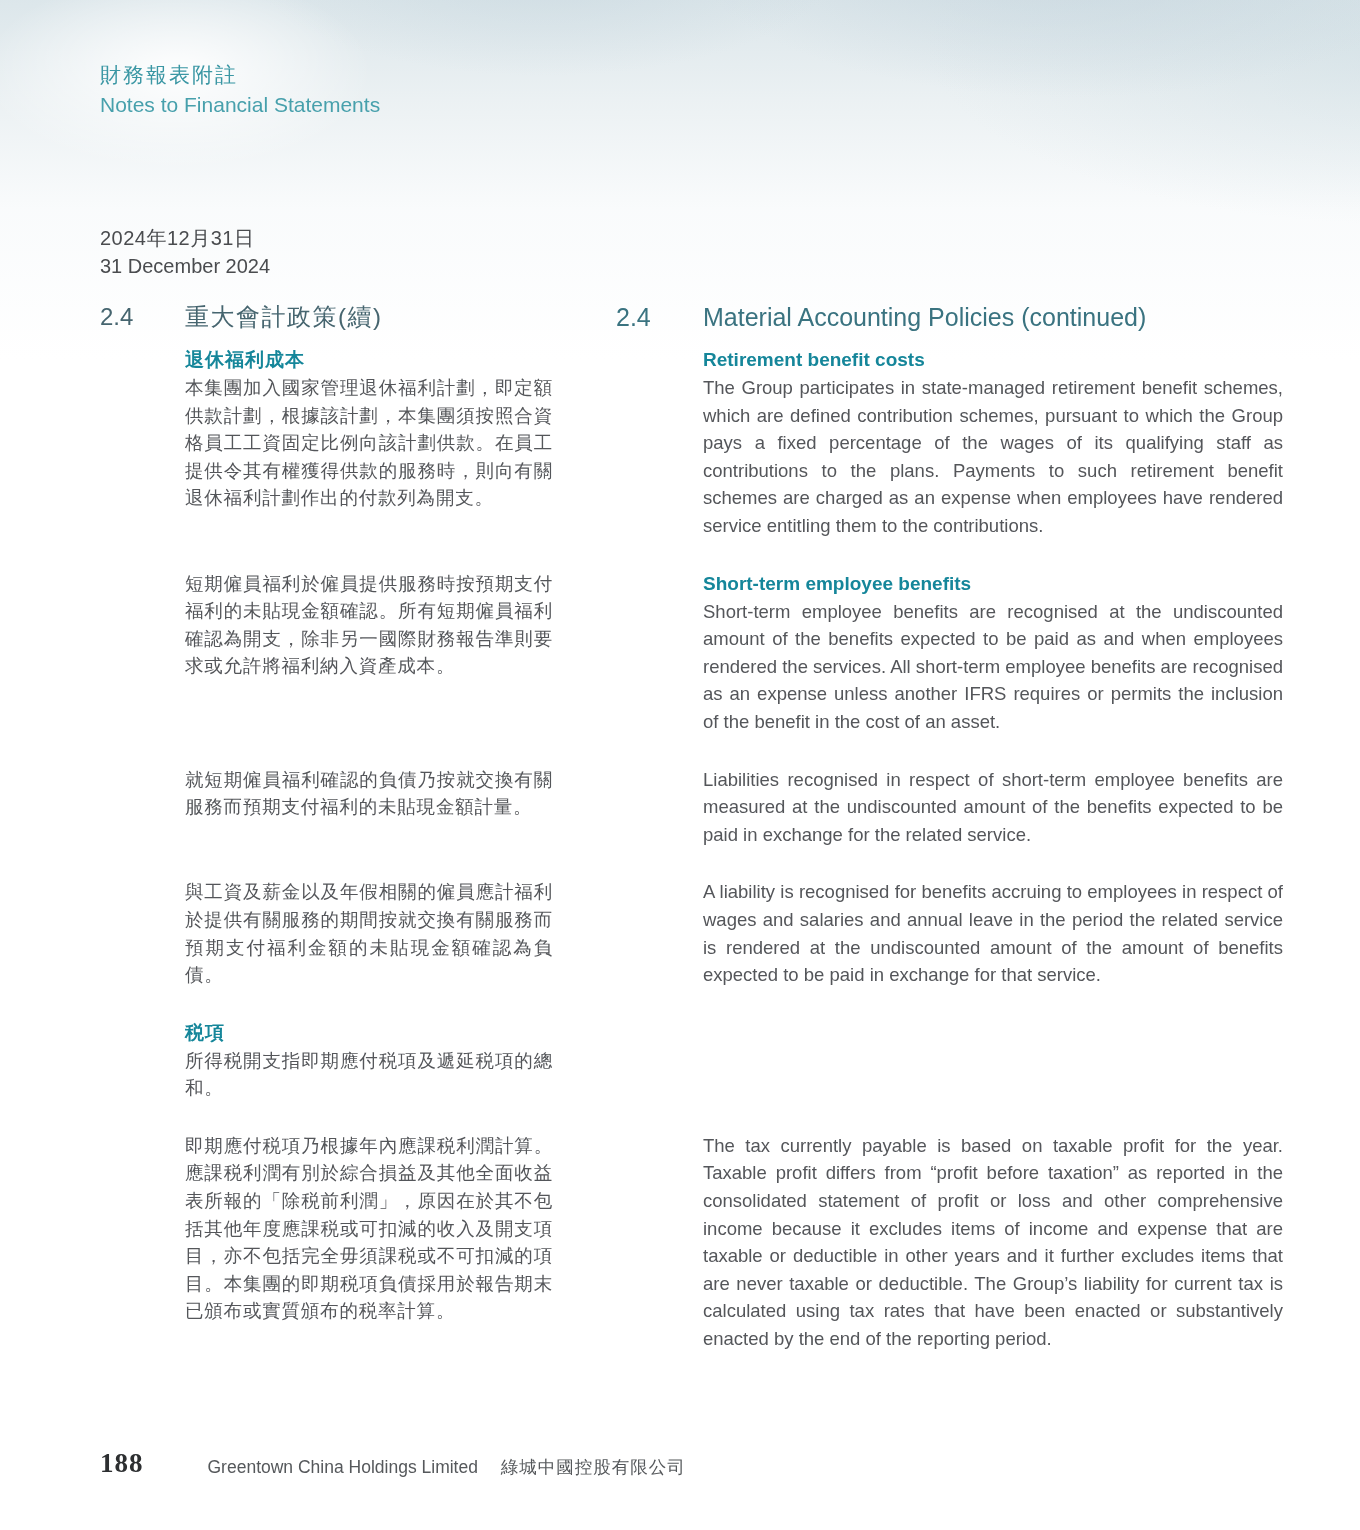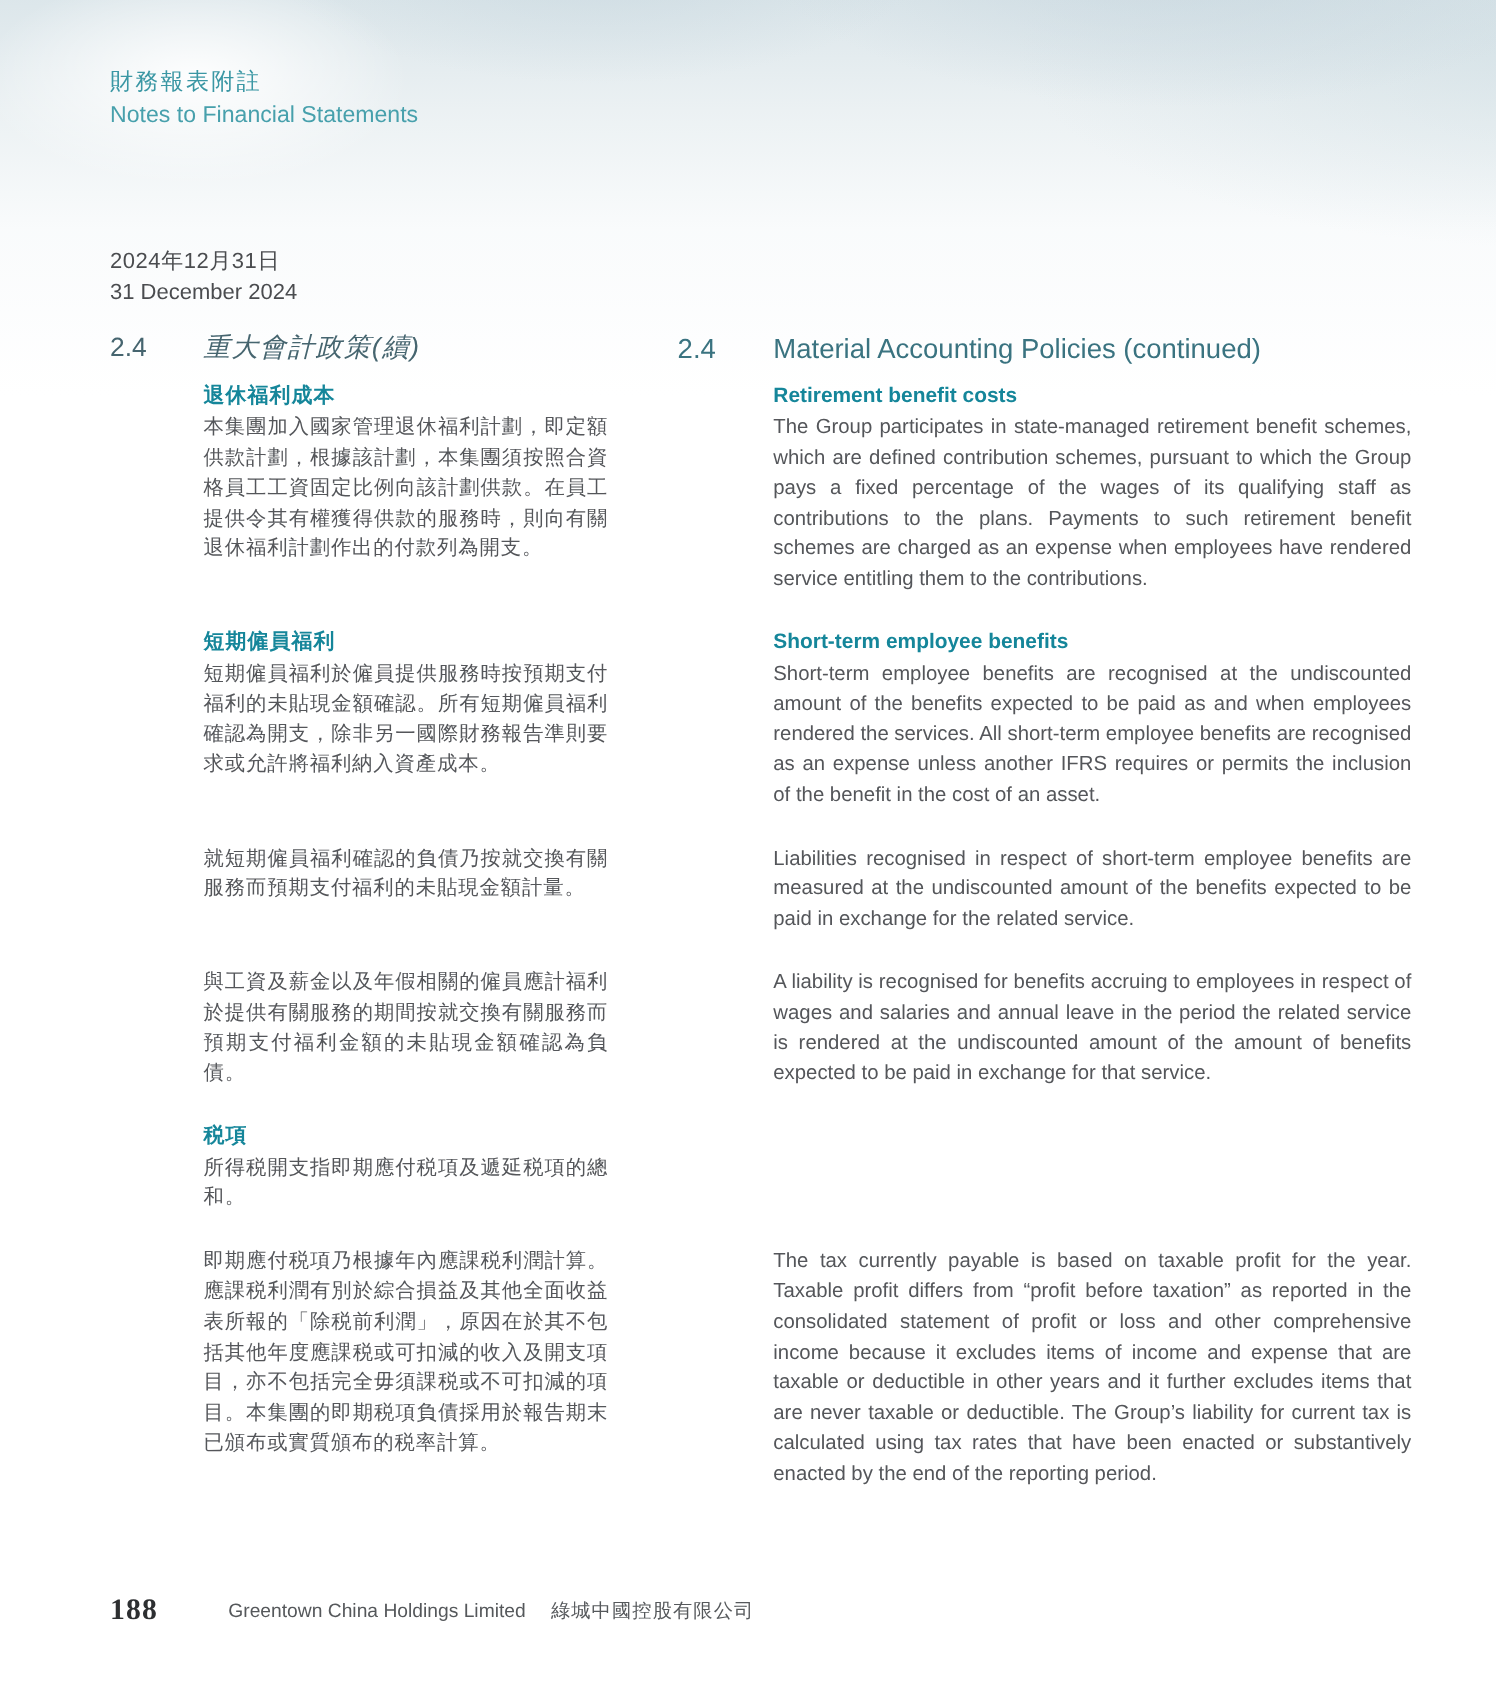--- a/index.html
+++ b/index.html
@@ -40,21 +40,21 @@
   .grid-row {
     display: grid;
     grid-template-columns: 55px 368px 3px 57px 580px;
     gap: 30px;
   }
 
   .heading-row { margin-bottom: 12px; }
   .sec-num-zh, .sec-title-zh {
     font-size: 24px; line-height: 34px; color: #46656f;
   }
-  .sec-title-zh { letter-spacing: 1.5px; font-style: italic; }
+  .sec-title-zh { letter-spacing: 1.5px; }
   .sec-num-en, .sec-title-en {
     font-size: 25px; line-height: 34px; color: #3a7380;
   }
 
   .block-row { margin-bottom: 30px; }
   .block-row:last-child { margin-bottom: 0; }
 
   .subhead-zh, .subhead-en {
     font-size: 19px; line-height: 28px; font-weight: bold; color: #15869a;
     margin: 0;
@@ -68,21 +68,21 @@
     letter-spacing: 0.8px;
   }
   .para-en {
     margin: 0;
     font-size: 18.5px; line-height: 27.6px; color: #54565a;
     text-align: justify;
   }
 
   .page-footer {
     position: absolute; left: 100px; top: 1448px;
-    display: flex; align-items: center;
+    display: flex; align-items: flex-end;
   }
   .page-num {
     font-family: "Liberation Serif", serif;
     font-size: 27px; font-weight: bold; color: #2d2f31; letter-spacing: 1px;
   }
   .company { margin-left: 64px; font-size: 17.5px; color: #55585b; }
   .company .c-en { margin-right: 18px; }
   .company .c-zh { letter-spacing: 1px; }
 </style>
 </head>
@@ -118,21 +118,20 @@
         <div></div>
         <div></div>
         <div class="cell-en">
           <h3 class="subhead-en">Retirement benefit costs</h3>
           <p class="para-en">The Group participates in state-managed retirement benefit schemes, which are defined contribution schemes, pursuant to which the Group pays a fixed percentage of the wages of its qualifying staff as contributions to the plans. Payments to such retirement benefit schemes are charged as an expense when employees have rendered service entitling them to the contributions.</p>
         </div>
       </div>
       <div class="grid-row block-row">
         <div></div>
         <div class="cell-zh">
-          <h3 class="subhead-zh">短期僱員福利</h3>
           <p class="para-zh">短期僱員福利於僱員提供服務時按預期支付福利的未貼現金額確認。所有短期僱員福利確認為開支，除非另一國際財務報告準則要求或允許將福利納入資產成本。</p>
         </div>
         <div></div>
         <div></div>
         <div class="cell-en">
           <h3 class="subhead-en">Short-term employee benefits</h3>
           <p class="para-en">Short-term employee benefits are recognised at the undiscounted amount of the benefits expected to be paid as and when employees rendered the services. All short-term employee benefits are recognised as an expense unless another IFRS requires or permits the inclusion of the benefit in the cost of an asset.</p>
         </div>
       </div>
       <div class="grid-row block-row">

